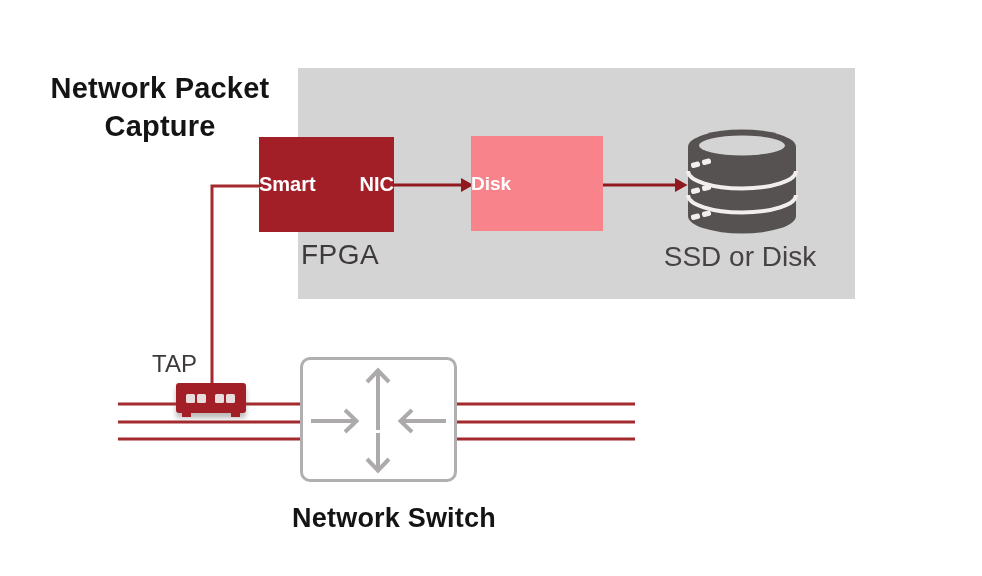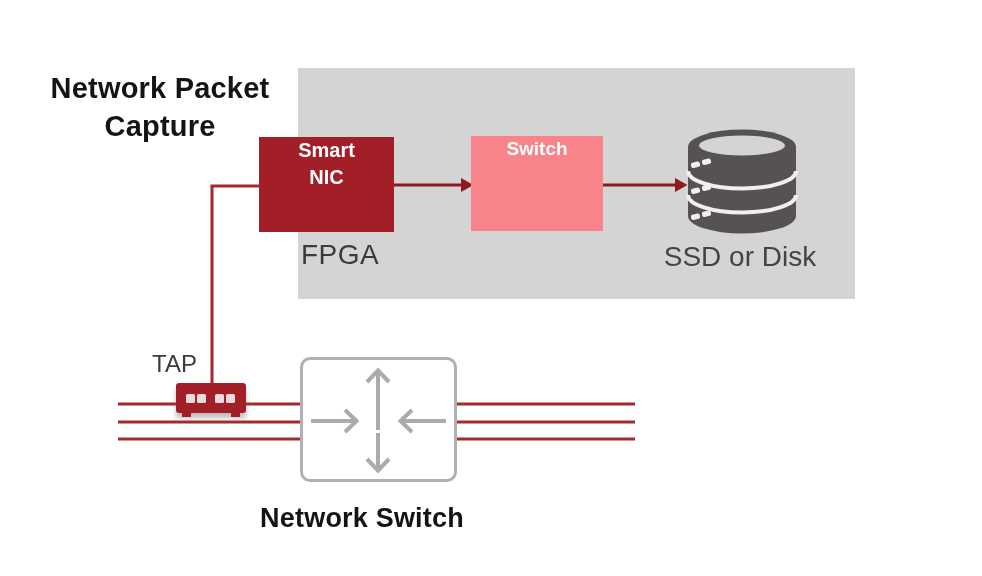--- a/index.html
+++ b/index.html
@@ -14,33 +14,33 @@
     font-size:29px;font-weight:600;line-height:1.3;
     color:var(--title-color,#141414);letter-spacing:.2px;
   }
 
   .panel{
     left:298px;top:68px;width:557px;height:231px;
     background:var(--panel-gray,#D5D4D4);
   }
 
   .node{
-    display:flex;flex-direction:column;align-items:center;justify-content:flex-start;
+    display:flex;flex-direction:row;align-items:center;justify-content:space-between;
     color:var(--node-text,#ffffff);font-weight:bold;text-align:center;line-height:1.35;
   }
   .smart-nic{left:259px;top:137px;width:135px;height:95px;background:var(--dark-red,#A31F28);font-size:20px;}
   .processing{left:471px;top:136px;width:132px;height:95px;background:var(--pink,#F8838A);font-size:19px;}
 
   .sub-label{color:var(--label-color,#3E3A3B);}
   .fpga-label{left:301px;top:239px;font-size:28px;letter-spacing:.5px;}
   .ssd-label{left:658px;top:241px;width:164px;text-align:center;font-size:28px;color:#474344;}
   .tap-label{left:152px;top:350px;font-size:24px;}
 
   .switch-label{
-    left:234px;top:503px;width:256px;text-align:center;
+    left:266px;top:503px;width:256px;text-align:center;
     font-size:27px;font-weight:600;color:var(--title-color,#141414);letter-spacing:.2px;
   }
 
   .overlay{left:0;top:0;width:982px;height:576px;}
 
   .st-line{stroke:var(--line-red,#A42A2E);stroke-width:3;fill:none;}
   .st-conn{stroke:var(--connector-red,#8F191E);stroke-width:3;fill:none;}
   .fill-conn{fill:var(--connector-red,#8F191E);}
 
   .switch-box{
@@ -102,21 +102,21 @@
   <div class="abs title">Network Packet Capture</div>
 
   <div class="abs node smart-nic">
     <span>Smart</span>
     <span>NIC</span>
   </div>
 
   <div class="abs sub-label fpga-label">FPGA</div>
 
   <div class="abs node processing">
-    <span>Switch</span>
+    <span>Disk</span>
   </div>
 
   <svg class="abs db-icon" viewBox="0 0 116 113" xmlns="http://www.w3.org/2000/svg">
     <path class="db-dark" d="M4,19 V88 a54,17.5 0 0 0 108,0 V19 Z"></path>
     <ellipse class="db-dark" cx="58" cy="19" rx="54" ry="17.5"></ellipse>
     <ellipse class="db-light" cx="58" cy="17.5" rx="43" ry="10"></ellipse>
     <path class="db-sep" d="M4,43 a54,17.5 0 0 0 108,0"></path>
     <path class="db-sep" d="M4,67 a54,17.5 0 0 0 108,0"></path>
     <g>
       <rect class="db-dot" x="7" y="34" width="9" height="5.5" rx="2" transform="rotate(-14 11.5 36.7)"></rect>

